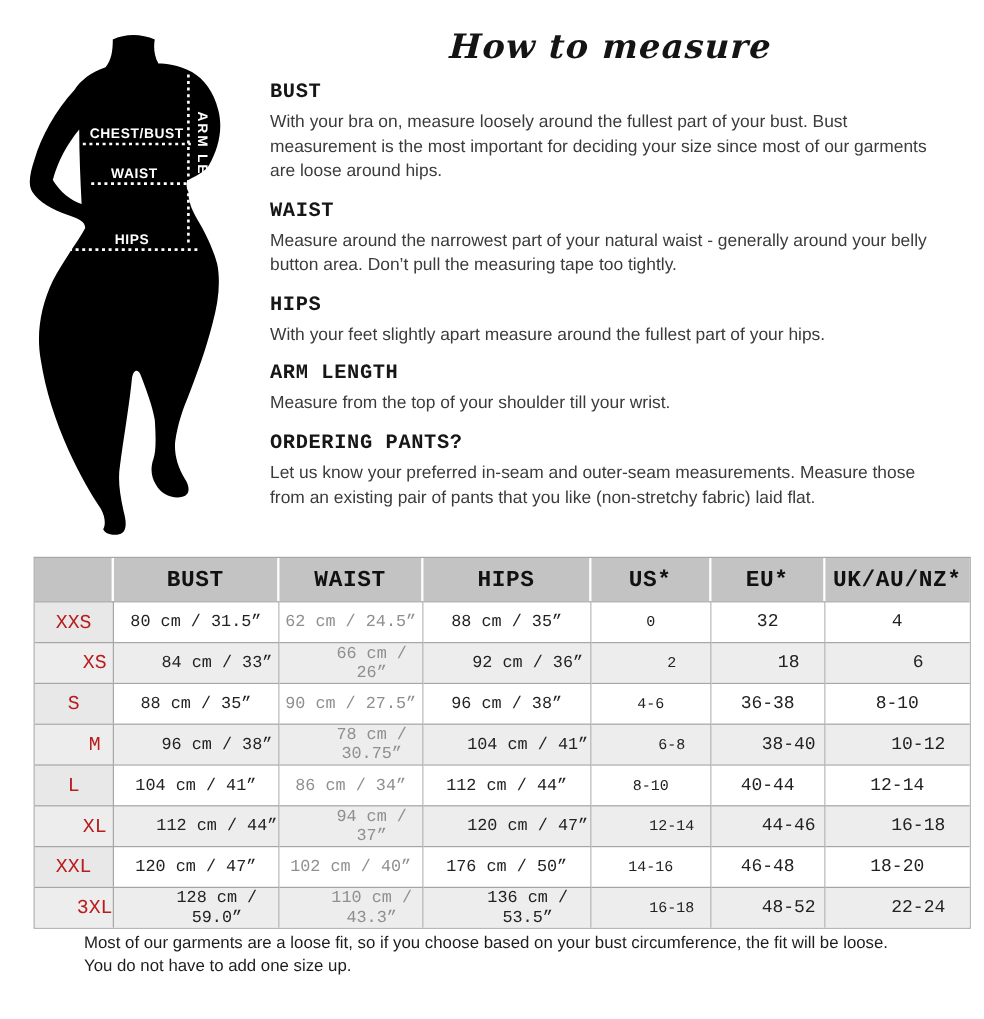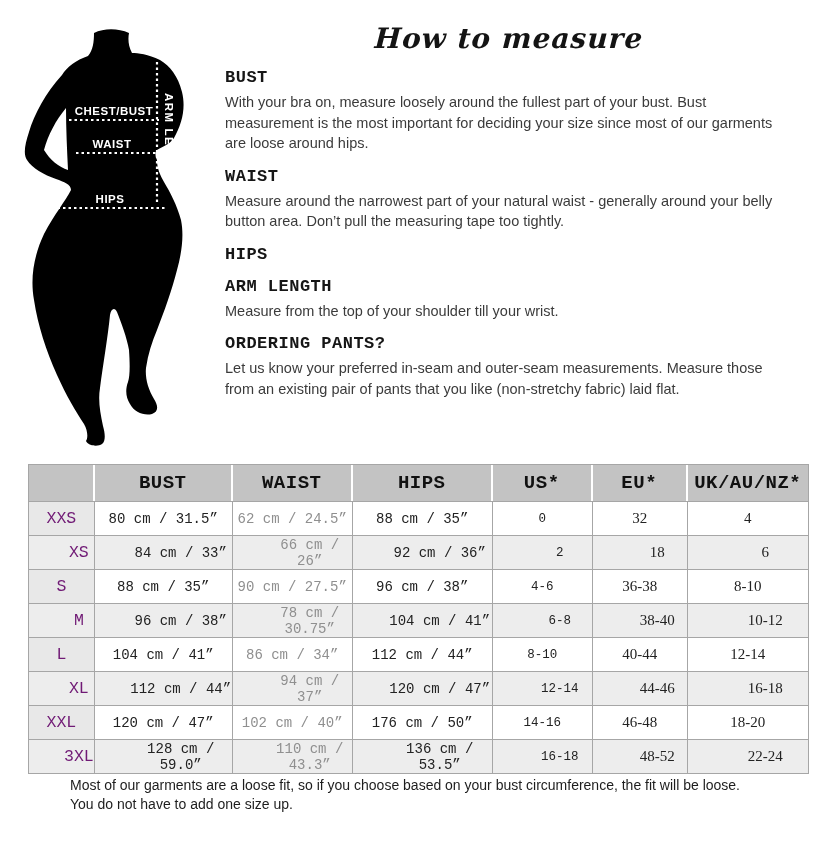--- a/index.html
+++ b/index.html
@@ -41,24 +41,24 @@
     border-right:2px solid #ffffff; padding:0;
   }
   .size-table th:last-child { border-right:none; }
   .size-table td {
     height:33px; text-align:center; vertical-align:middle; padding:0;
     border-right:1px solid #a6a6a6; border-top:1px solid #a6a6a6;
     font-size:14px; color:#222222; background:#ffffff;
   }
   .size-table td:last-child { border-right:none; }
   .size-table tr.alt td { background:#ededed;padding-left:35px; }
-  .size-table td.size-cell { background:#e8e8e8; font-size:16.5px; color:#701a75;font-family:Liberation Mono, monospace; }
+  .size-table td.size-cell { background:#e8e8e8; font-size:16.5px; color:#b91c1c;font-family:Liberation Mono, monospace; }
   .size-table td.waist-cell { color:#8f8f8f; }
   .size-table td.us-cell { font-size:12.5px; }
-  .size-table td.eu-cell, .size-table td.uk-cell { font-size:15px;font-family:Liberation Serif, serif; }
+  .size-table td.eu-cell, .size-table td.uk-cell { font-size:15px; }
 
   
   .note1 { position:absolute; left:70px; top:776px; font-size:14px; line-height:1.38; color:#1d1d1d; }
   .note2 { position:absolute; left:70px; top:820px; font-size:14px; color:#1d1d1d; white-space:nowrap; }
 </style>
 </head>
 <body>
 
 <div id="canvas">
 
@@ -122,20 +122,21 @@
   <div class="text-col">
     <h1 class="script-title">How to measure</h1>
 
     <h2 class="sec-h">BUST</h2>
     <p class="sec-p">With your bra on, measure loosely around the fullest part of your bust. Bust measurement is the most important for deciding your size since most of our garments are loose around hips.</p>
 
     <h2 class="sec-h">WAIST</h2>
     <p class="sec-p">Measure around the narrowest part of your natural waist - generally around your belly button area. Don’t pull the measuring tape too tightly.</p>
 
     <h2 class="sec-h">HIPS</h2>
+    <p class="sec-p">With your feet slightly apart measure around the fullest part of your hips.</p>
 
     <h2 class="sec-h">ARM LENGTH</h2>
     <p class="sec-p">Measure from the top of your shoulder till your wrist.</p>
 
     <h2 class="sec-h">ORDERING PANTS?</h2>
     <p class="sec-p">Let us know your preferred in-seam and outer-seam measurements. Measure those from an existing pair of pants that you like (non-stretchy fabric) laid flat.</p>
   </div>
 
   <table class="size-table">
     <colgroup>

